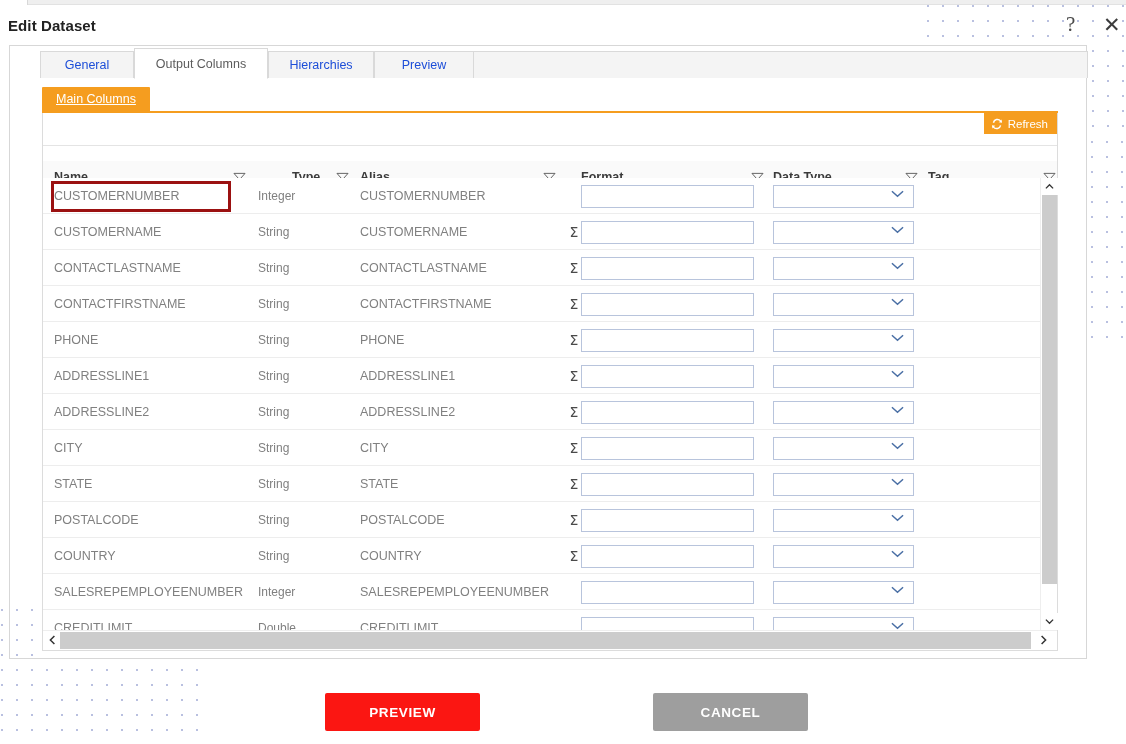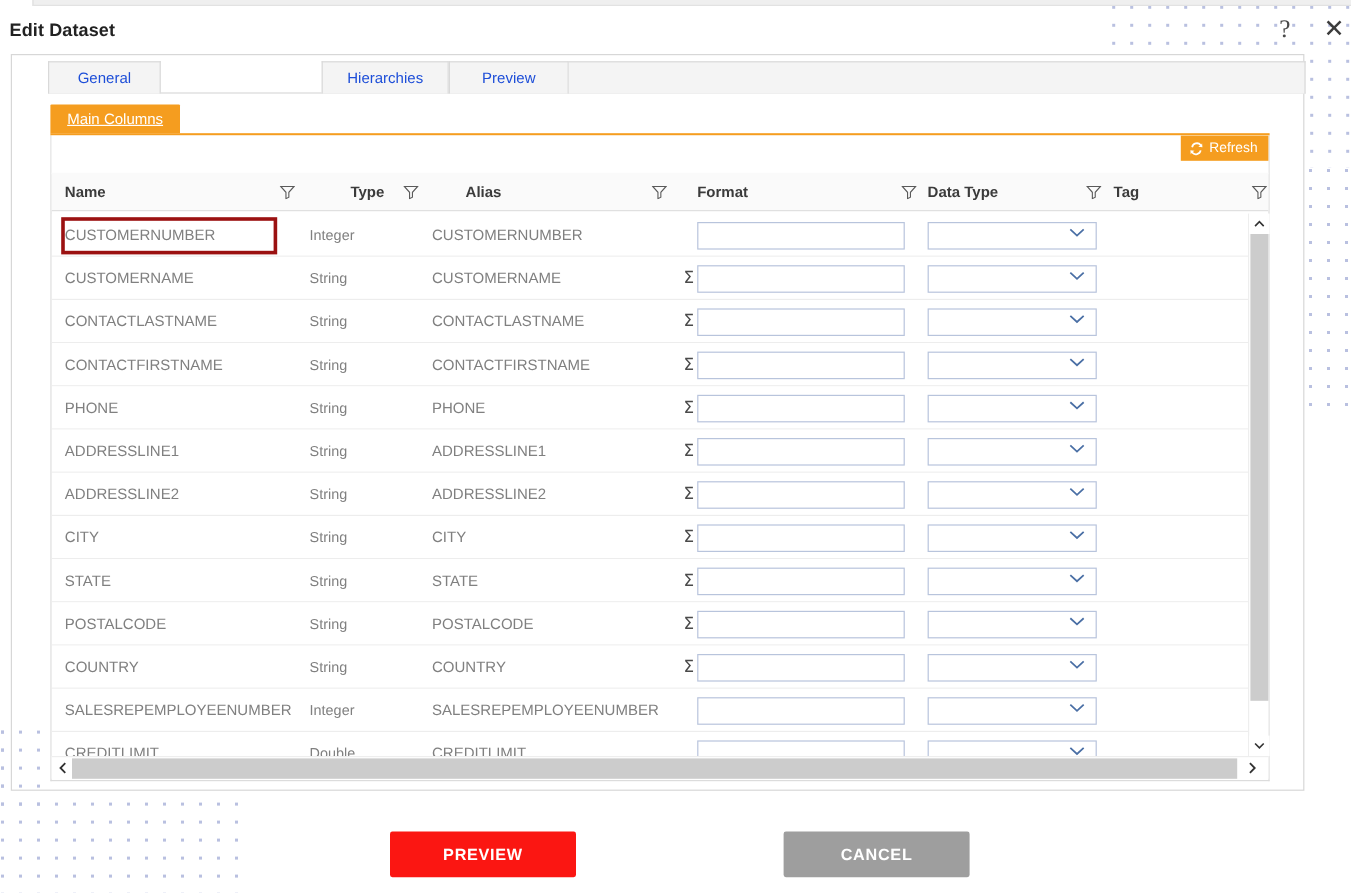--- a/index.html
+++ b/index.html
@@ -127,21 +127,21 @@
     position: absolute; right: 0px; top: 0px;
     height: 21px; padding: 0 9px 0 7px;
     display: flex; align-items: center; gap: 5px;
     background: #f59d1f; color: #ffffff; font-size: 11.5px;
     cursor: pointer;
   }
   #refresh-icon { display: inline-flex; }
 
   
   #grid-head {
-    position: absolute; left: 0; top: 31px; width: 1014px; height: 32px;
+    position: absolute; left: 0; top: 48px; width: 1014px; height: 32px;
     background: #fafafa; border-bottom: 1px solid #e0e0e0;
   }
   .hcell {
     position: absolute; top: 0; height: 32px;
     display: flex; align-items: center;
     font-size: 12.5px; font-weight: bold; color: #3b3b3b;
   }
   .hfilter {
     position: absolute; top: 9px; width: 13px; height: 13px; cursor: pointer;
   }
@@ -263,20 +263,23 @@
   <div id="dialog-title">Edit Dataset</div>
 
   <div id="help-icon">?</div>
   <div id="close-icon">✕</div>
 
   <div id="panel">
 
     <div id="tabbar">
       <div class="tab" id="tab-0">
         <span>General</span>
+      </div>
+      <div class="tab active" id="tab-1">
+        <span>Output Columns</span>
       </div>
       <div class="tab" id="tab-2">
         <span>Hierarchies</span>
       </div>
       <div class="tab" id="tab-3">
         <span>Preview</span>
       </div>
       <div id="tabbar-filler"></div>
     </div>
 
@@ -307,21 +310,21 @@
             </div>
             <div class="hfilter" style="left: 190px;"><svg width="13" height="12" viewBox="0 0 14 13">
                 <path d="M1 1.5h12l-4.7 5.3v4.4l-2.6 1.3V6.8z" fill="none" stroke="#5a5a5a" stroke-width="1"></path>
               </svg></div>
             <div class="hcell" style="left: 215px; margin-left: 34px;">
               <span>Type</span>
             </div>
             <div class="hfilter" style="left: 293px;"><svg width="13" height="12" viewBox="0 0 14 13">
                 <path d="M1 1.5h12l-4.7 5.3v4.4l-2.6 1.3V6.8z" fill="none" stroke="#5a5a5a" stroke-width="1"></path>
               </svg></div>
-            <div class="hcell" style="left: 317px; margin-left: 28px;">
+            <div class="hcell" style="left: 317px;">
               <span>Alias</span>
             </div>
             <div class="hfilter" style="left: 500px;"><svg width="13" height="12" viewBox="0 0 14 13">
                 <path d="M1 1.5h12l-4.7 5.3v4.4l-2.6 1.3V6.8z" fill="none" stroke="#5a5a5a" stroke-width="1"></path>
               </svg></div>
             <div class="hcell" style="left: 538px;">
               <span>Format</span>
             </div>
             <div class="hfilter" style="left: 708px;"><svg width="13" height="12" viewBox="0 0 14 13">
                 <path d="M1 1.5h12l-4.7 5.3v4.4l-2.6 1.3V6.8z" fill="none" stroke="#5a5a5a" stroke-width="1"></path>

